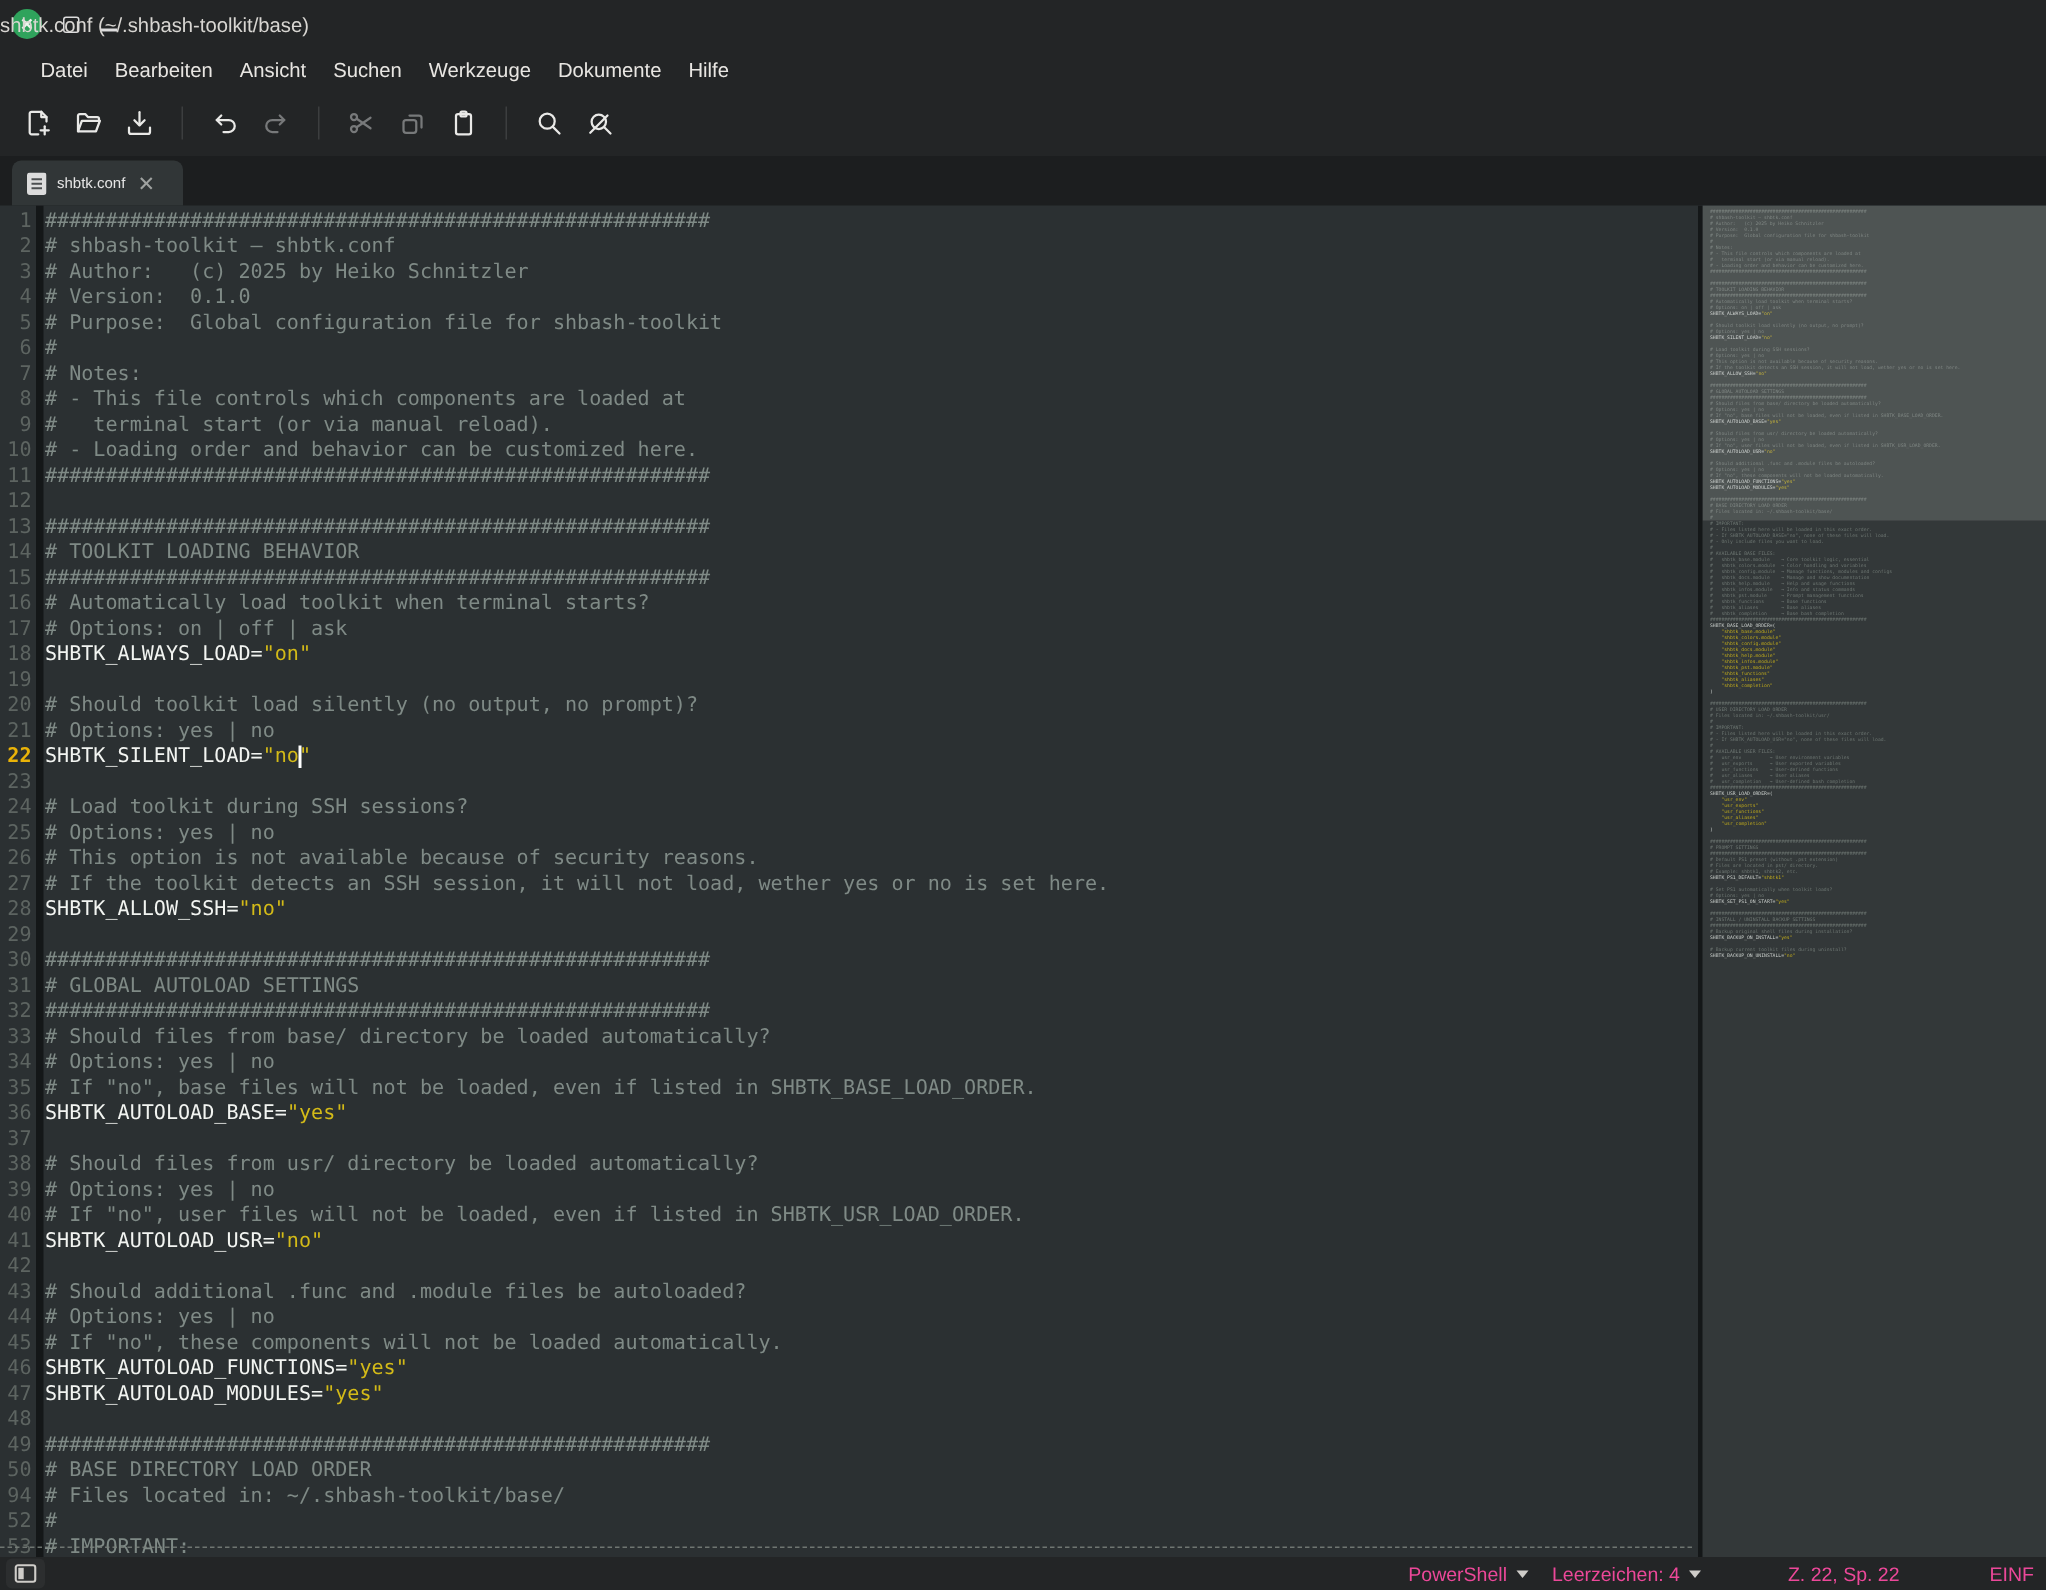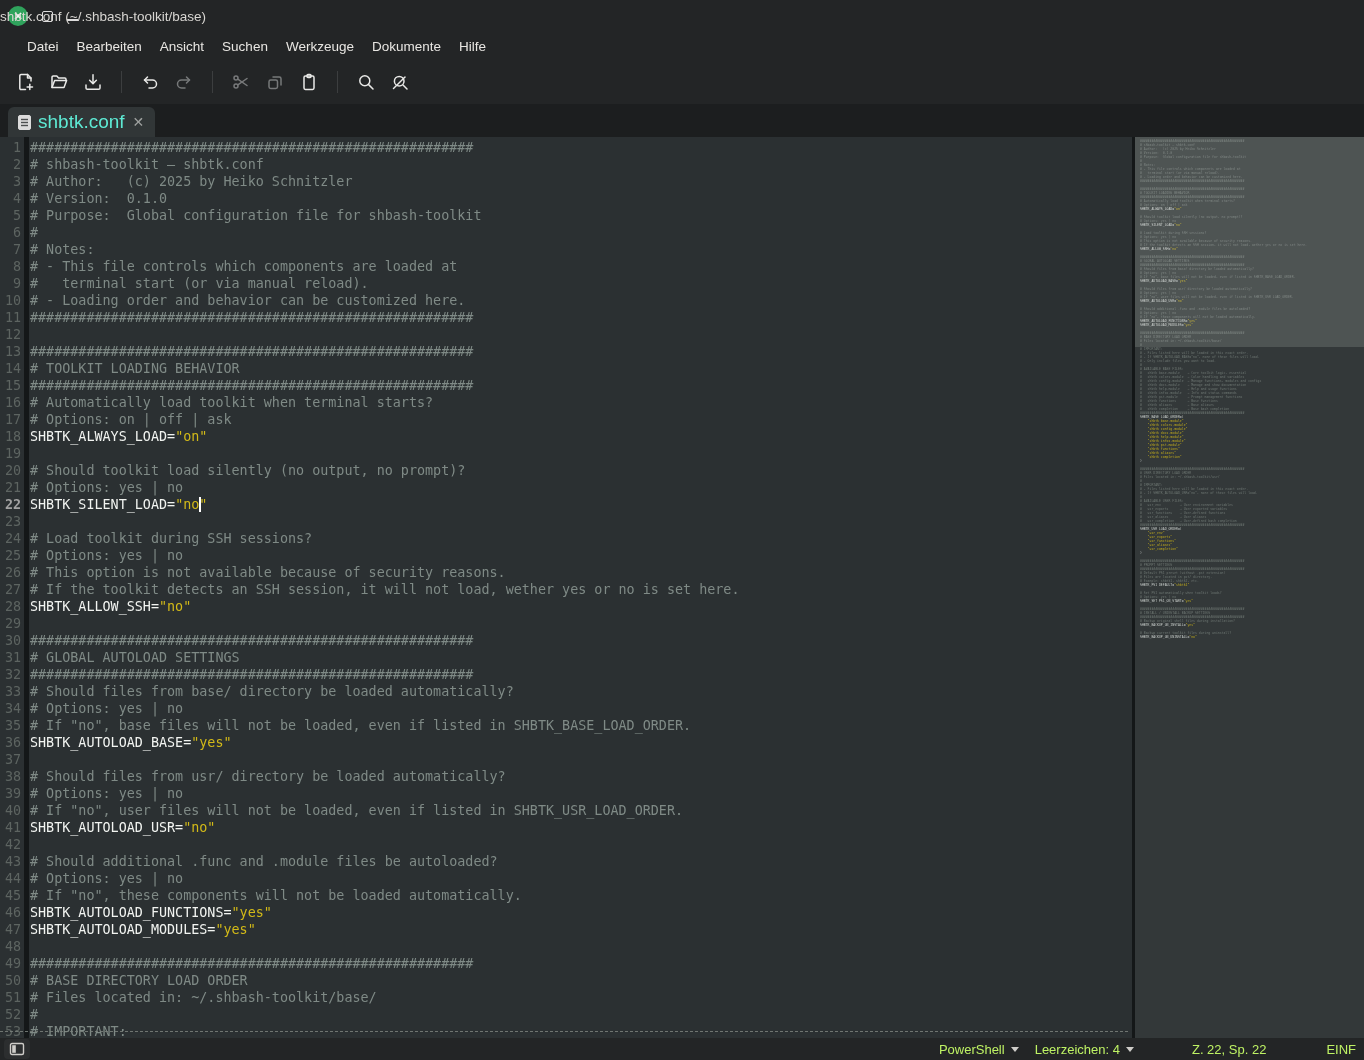--- a/index.html
+++ b/index.html
@@ -24,30 +24,30 @@
   .toolbar { height:44px; background:#232526; display:flex; align-items:center; padding-left:8px; flex:none; }
   .tb-btn { width:34px; height:32px; display:flex; align-items:center; justify-content:center; border-radius:5px; }
   .tb-btn svg { stroke:#e9e9e7; fill:none; stroke-width:1.5; stroke-linecap:round; stroke-linejoin:round; }
   .tb-btn.disabled svg { stroke:#77797a; }
   .tb-sep { width:1px; height:22px; background:#3c3e3f; margin:0 11px; }
 
   
   .tabbar { height:33px; background:#1c1e1f; display:flex; align-items:flex-end; padding-left:8px; flex:none; }
   .tab { height:30px; min-width:114px; background:#313637; display:flex; align-items:center; gap:7px;
          padding:0 10px; border-radius:6px 6px 0 0; }
-  .tab-label { color:#5eead4; font-size:19px; }
+  .tab-label { color:#e5e5e5; font-size:10px; }
   .tab-close { color:#9fa2a0; font-size:14px; line-height:1; padding:0 1px; }
 
   
   .main { flex:1; display:flex; position:relative; background:#2b3032; min-height:0; }
   .editor { flex:1; display:flex; overflow:hidden; position:relative; }
   .gutter { width:29px; flex:none; padding-top:2px; border-right:5px solid #141718; }
   .gutter .ln { height:17px; line-height:17px; text-align:right; padding-right:3px;
                 font-family:"DejaVu Sans Mono", monospace; font-size:13.4px; color:#5d6461; }
-  .gutter .ln.current { color:#a3a3a3; font-weight:bold; }
+  .gutter .ln.current { color:#eab308; font-weight:bold; }
   .code-area { flex:1; padding-top:2px; overflow:hidden; }
   .code-line { height:17px; line-height:17px; padding-left:1px; position:relative;
                font-family:"DejaVu Sans Mono", monospace; font-size:13.4px; white-space:pre; }
   .tok-comment { color:#7f8a86; }
   .tok-plain   { color:#f2f4f1; }
   .tok-string  { color:#d3ba18; }
   .caret { position:absolute; top:1px; width:2px; height:15px; background:#ffffff; }
 
   
   .overscroll-line { position:absolute; bottom:6px; left:0; width:1128px;
@@ -58,21 +58,21 @@
   .mm-content { position:absolute; top:2px; left:5px; right:0; bottom:0; overflow:hidden; }
   .mm-inner { transform:scale(0.2353); transform-origin:0 0; width:980px; }
   .mm-line { height:17px; line-height:17px; font-family:"DejaVu Sans Mono", monospace; font-size:13.4px; white-space:pre; }
   .mm-line .tok-comment { color:#6d7672; }
   .mm-line .tok-plain { color:#c9cecb; }
   .mm-line .tok-string { color:#bfaa1c; }
   .mm-overlay { position:absolute; left:0; right:0; top:0; height:210px; background:rgba(222,228,227,0.16); }
 
   
   .statusbar { height:22px; background:#232526; display:flex; align-items:center; justify-content:flex-end;
-               color:#bef264; font-size:13px; flex:none; position:relative; }
+               color:#ec4899; font-size:13px; flex:none; position:relative; }
   .sb-item { display:flex; align-items:center; gap:6px; }
   .sb-caret { width:0; height:0; border-left:4.5px solid transparent; border-right:4.5px solid transparent;
               border-top:5px solid #cfcdc9; margin-top:1px; }
   .sb-lang { margin-right:16px; }
   .sb-spaces { margin-right:58px; }
   .sb-pos { margin-right:60px; }
   .sb-ins { margin-right:8px; }
   .panel-toggle { position:absolute; left:4px; top:1px; width:26px; height:20px; border-radius:4px;
                   background:#2c2e2f; display:flex; align-items:center; justify-content:center; }
   .panel-toggle svg { stroke:#cfcdc9; fill:none; stroke-width:1.4; }
@@ -235,21 +235,21 @@
           <div class="ln">41</div>
           <div class="ln">42</div>
           <div class="ln">43</div>
           <div class="ln">44</div>
           <div class="ln">45</div>
           <div class="ln">46</div>
           <div class="ln">47</div>
           <div class="ln">48</div>
           <div class="ln">49</div>
           <div class="ln">50</div>
-          <div class="ln">51</div>
+          <div class="ln">94</div>
           <div class="ln">52</div>
           <div class="ln">53</div>
         </div>
       <div class="code-area" id="code">
           <div class="code-line"><span class="tok-comment">#######################################################</span></div>
           <div class="code-line"><span class="tok-comment"># shbash-toolkit — shbtk.conf</span></div>
           <div class="code-line"><span class="tok-comment"># Author:   (c) 2025 by Heiko Schnitzler</span></div>
           <div class="code-line"><span class="tok-comment"># Version:  0.1.0</span></div>
           <div class="code-line"><span class="tok-comment"># Purpose:  Global configuration file for shbash-toolkit</span></div>
           <div class="code-line"><span class="tok-comment">#</span></div>

